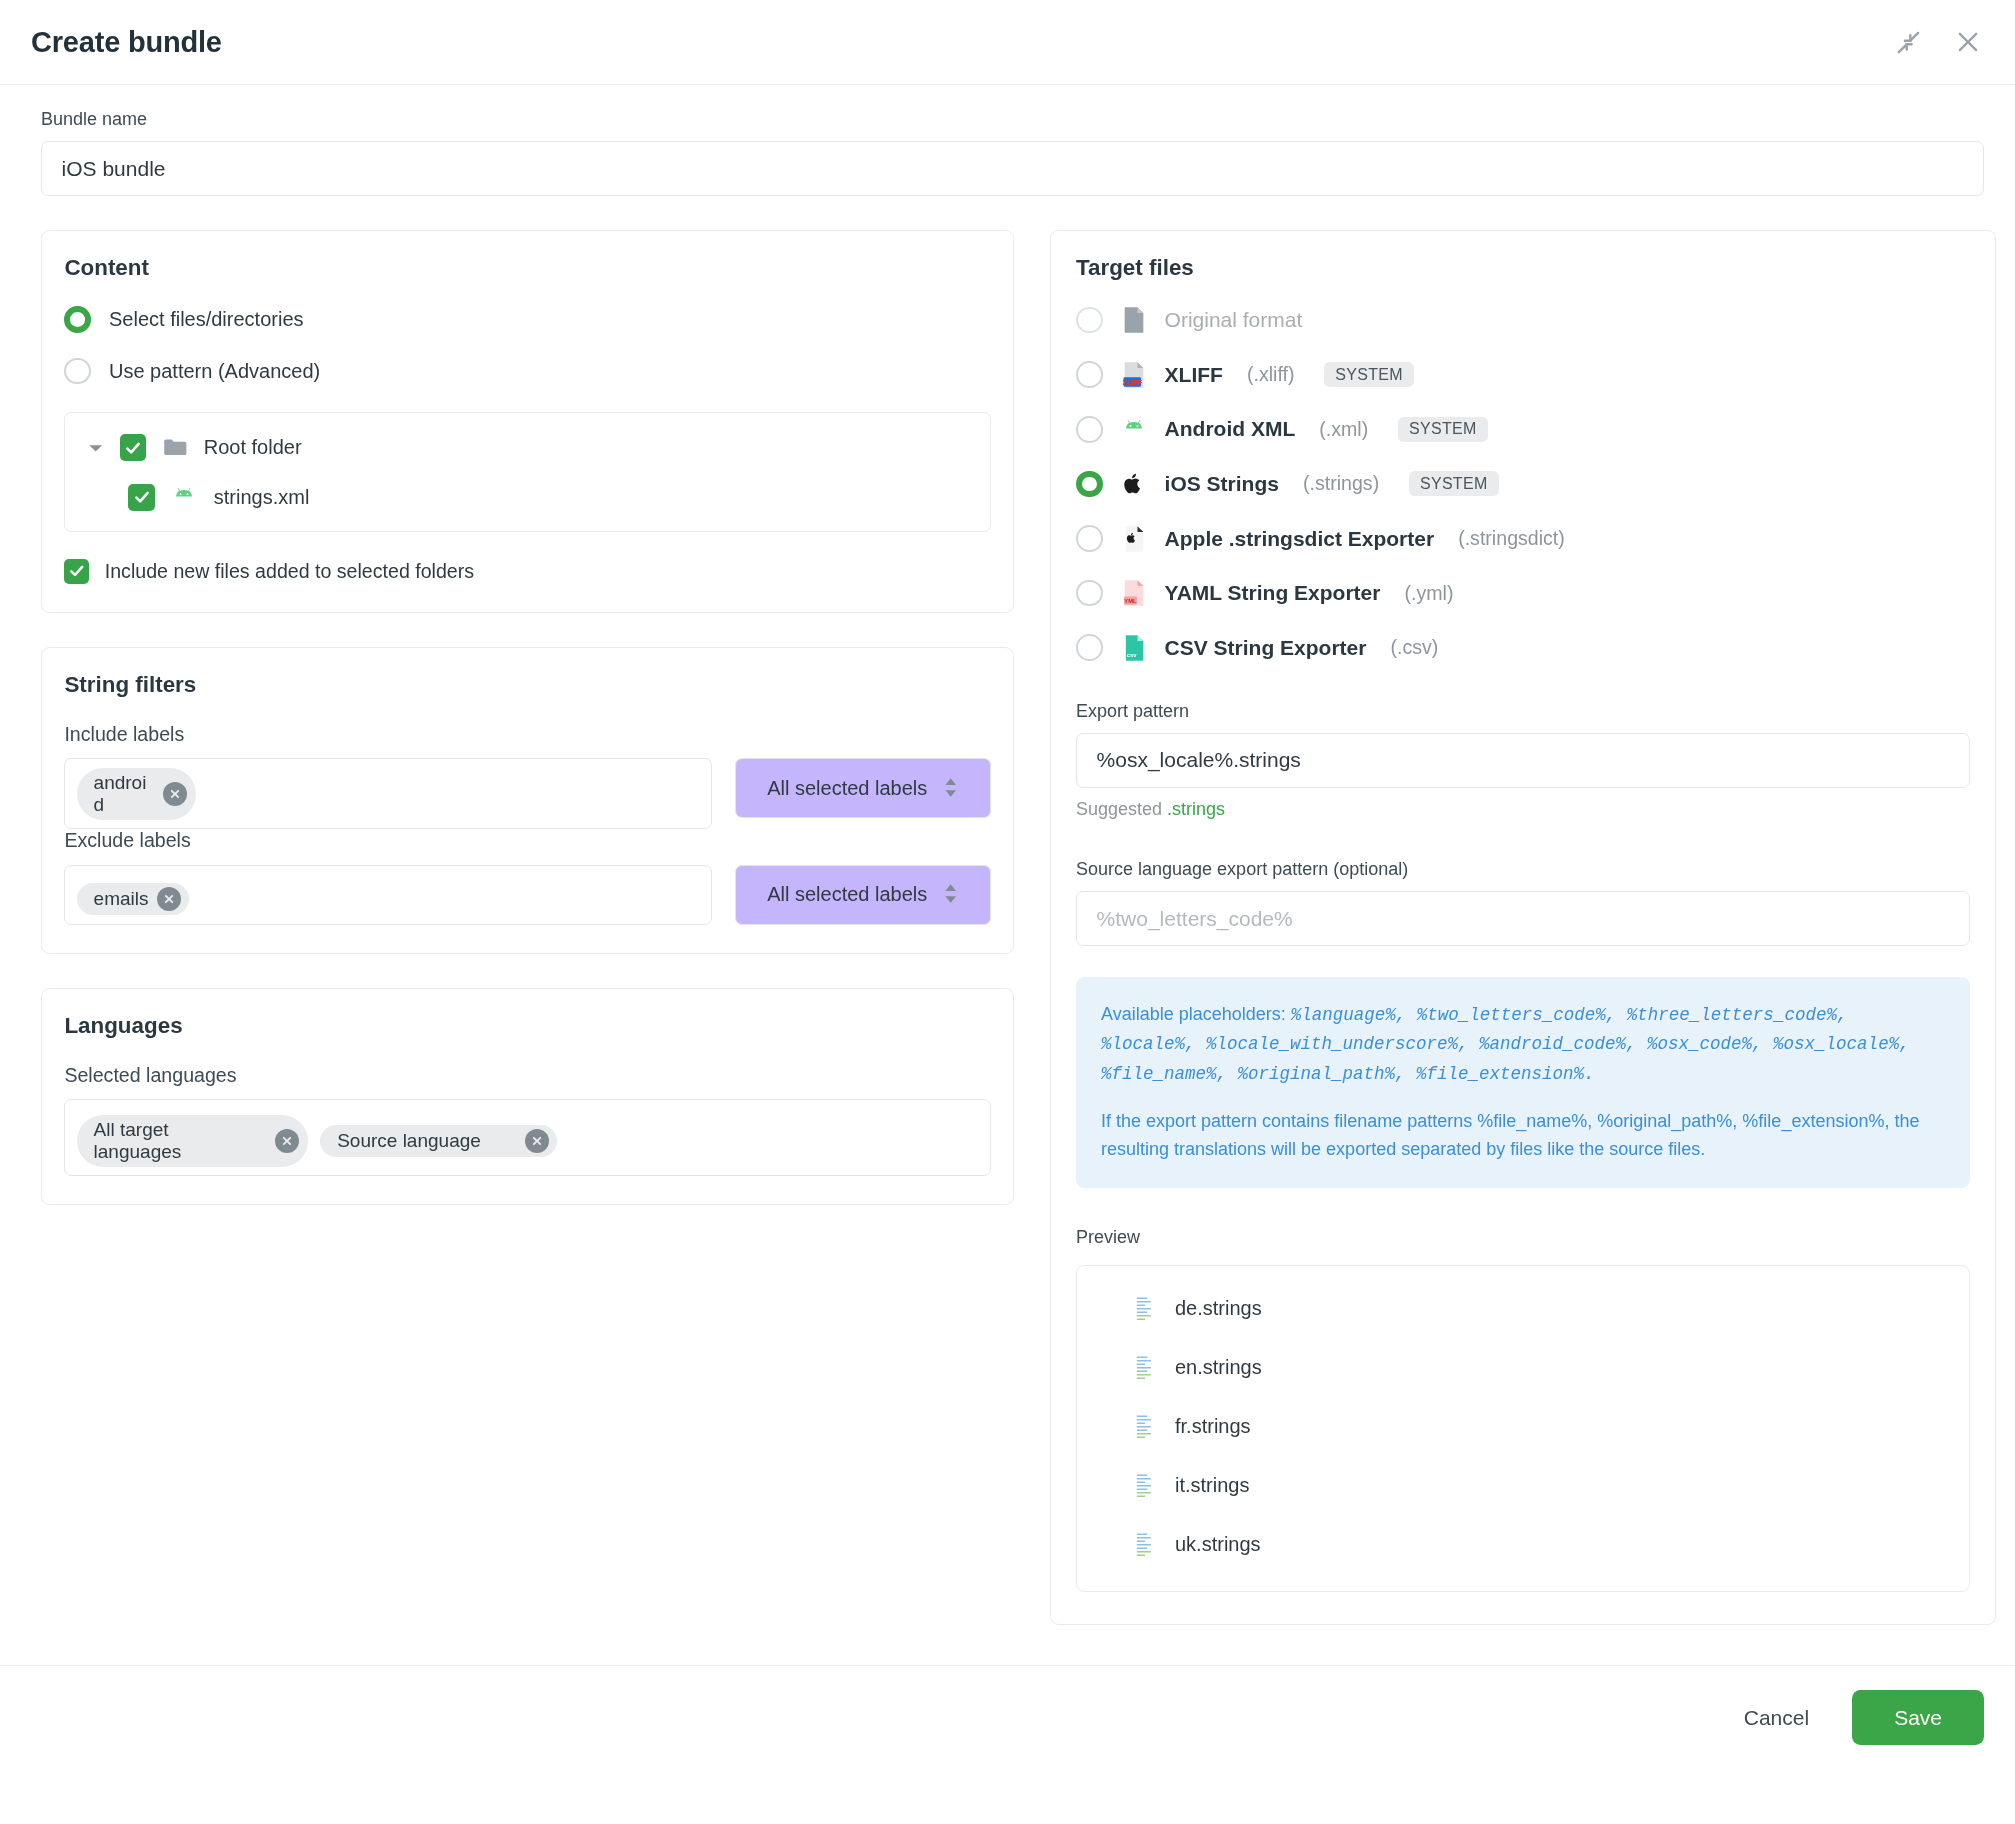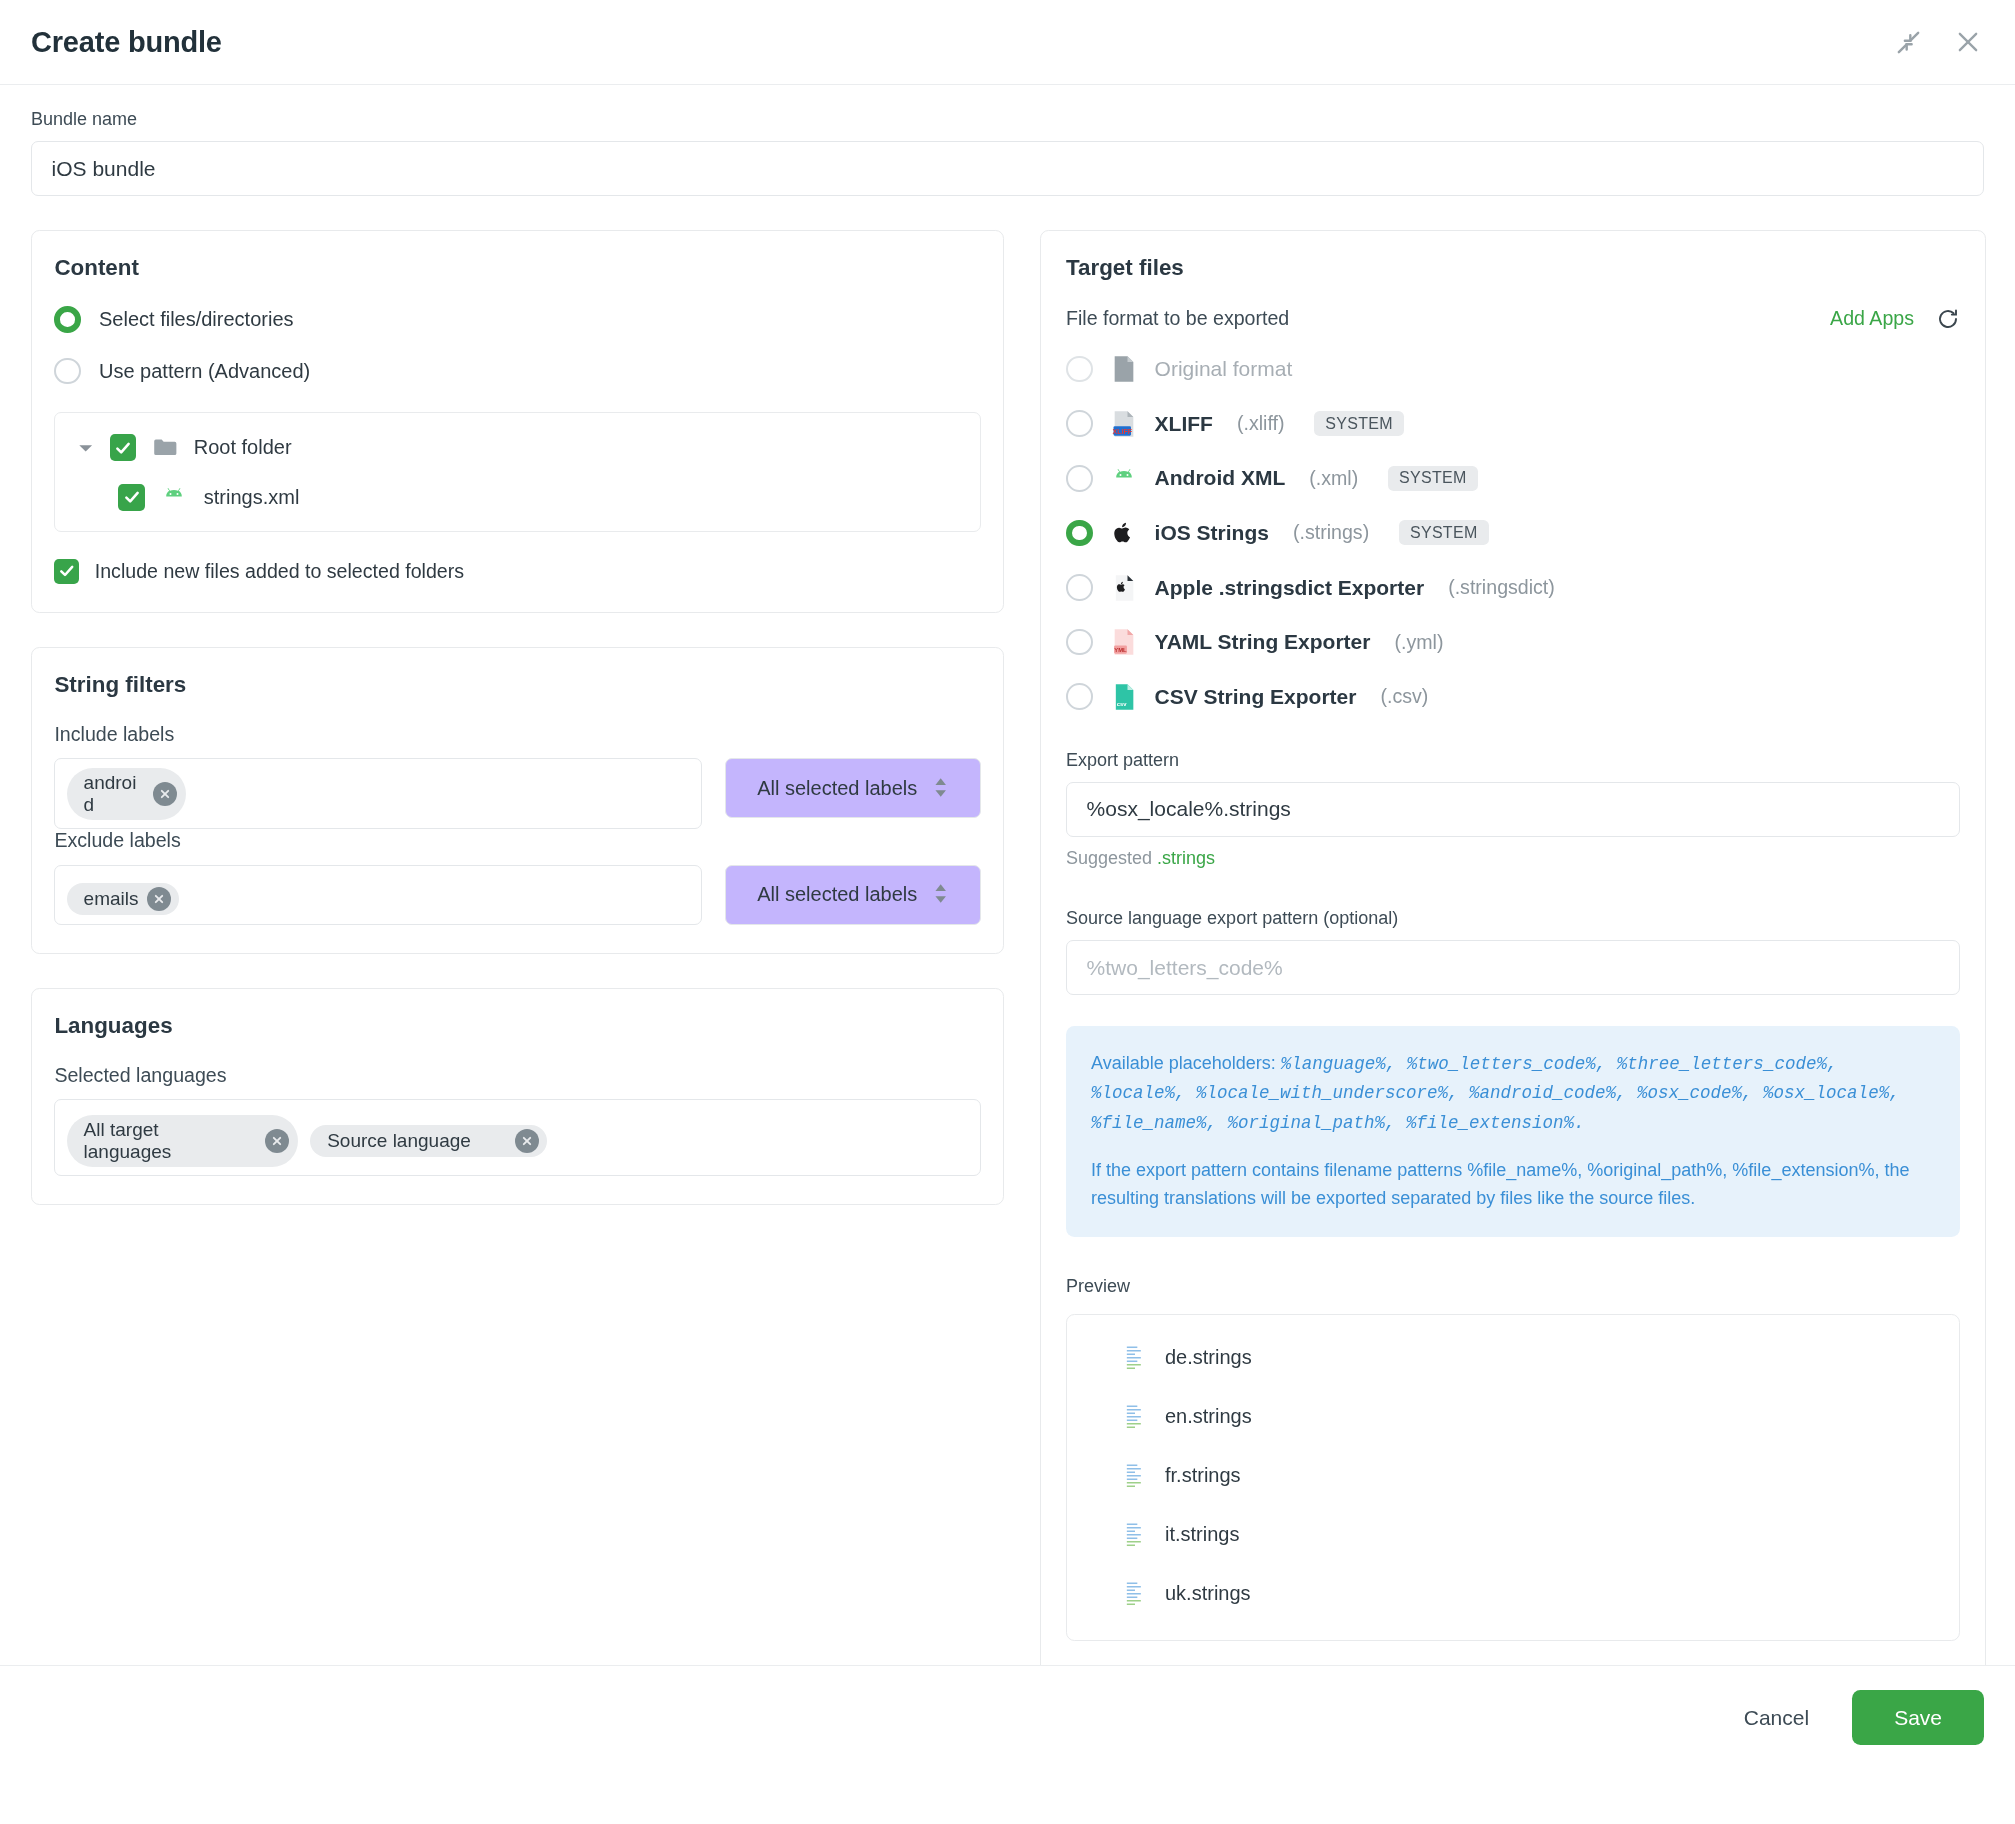--- a/index.html
+++ b/index.html
@@ -18,21 +18,21 @@
     display: flex; align-items: center;
     padding: 0 31px 0 31px;
     border-bottom: 1.4px solid #ebedef;
   }
   .modal-title { font-size: 29px; font-weight: 700; letter-spacing: -0.2px; color: #22313a; }
   .header-actions { margin-left: auto; display: flex; align-items: center; gap: 28px; }
   .hdr-icon { width: 32px; height: 32px; display: flex; align-items:center; justify-content:center; cursor: pointer; }
   .hdr-icon svg { display:block; }
 
   
-  .modal-body { flex: 1 1 auto; padding: 24px 31px 0 31px; overflow: hidden; }
+  .modal-body { flex: 1 1 auto; padding: 24px 31px 0 41px; overflow: hidden; }
 
   .field-label { font-size: 18px; color: #3d4b55; margin-bottom: 11.2px; display:block; }
 
   .text-input {
     width: 100%; height: 55px;
     border: 1.4px solid #e4e7ea; border-radius: 7px;
     background: #fff; padding: 0 19.6px;
     font-family: "Liberation Sans", sans-serif;
     font-size: 21px; color: #2f3a42;
     display:flex; align-items:center;
@@ -346,32 +346,20 @@
               </span>
             </div>
           </div>
         </div>
       </div>
 
       <div class="col-right">
         <div class="card" style="padding:24px 25px 32px 25px;">
           <div class="card-title">Target files</div>
 
-          <div class="subhead-row">
-            <span class="subhead">File format to be exported</span>
-            <span class="subhead-right">
-              <span class="link-green">Add Apps</span>
-              <span class="refresh-icon">
-                <svg width="24" height="24" viewBox="0 0 24 24" fill="none" stroke="#3b464e" stroke-width="1.9" stroke-linecap="round">
-                  <path d="M20 12a8 8 0 1 1-2.4-5.7"></path>
-                    <path d="M20 3.4 V7.6 H15.8"></path>
-                </svg>
-              </span>
-            </span>
-          </div>
 
           <div class="fmt-row">
             <span class="radio dim"></span>
             <span class="fmt-icon">
               <svg width="24" height="28" viewBox="0 0 20 24">
                   <path d="M2 1h11l5 5v17H2z" fill="#9aa3a9"></path>
                   <path d="M13 1l5 5h-5z" fill="#c5cbcf"></path>
                 </svg>
             </span>
             <span class="fmt-name dim">Original format</span>

